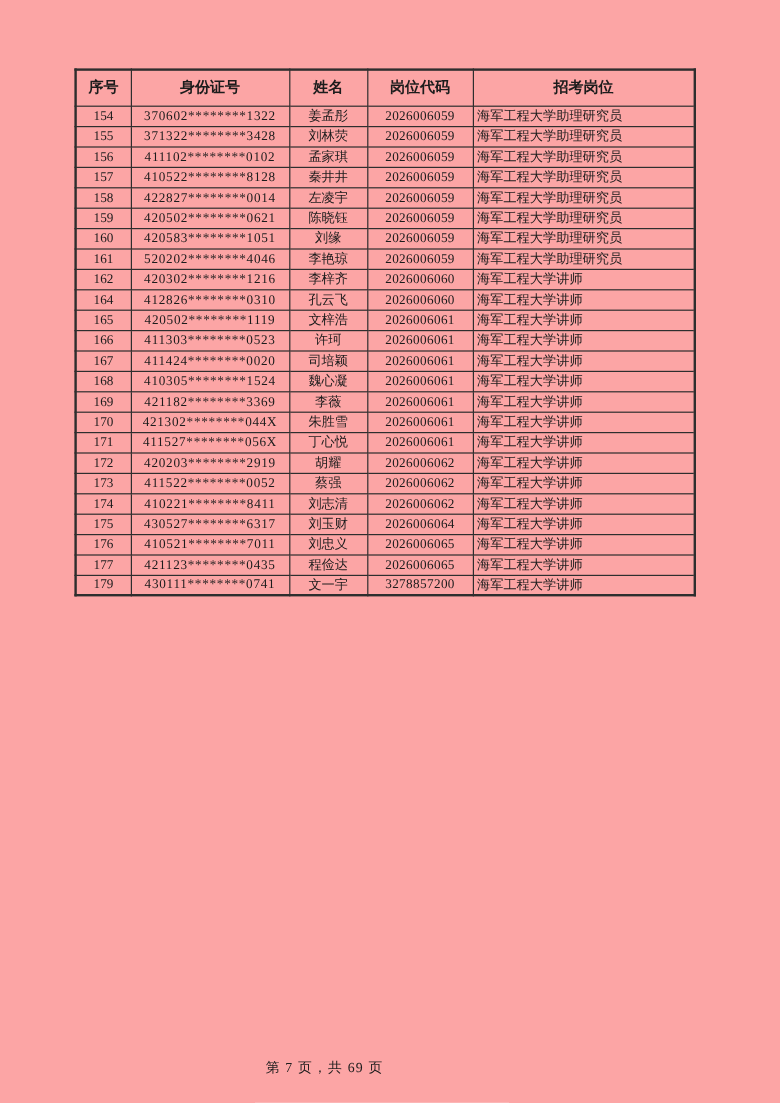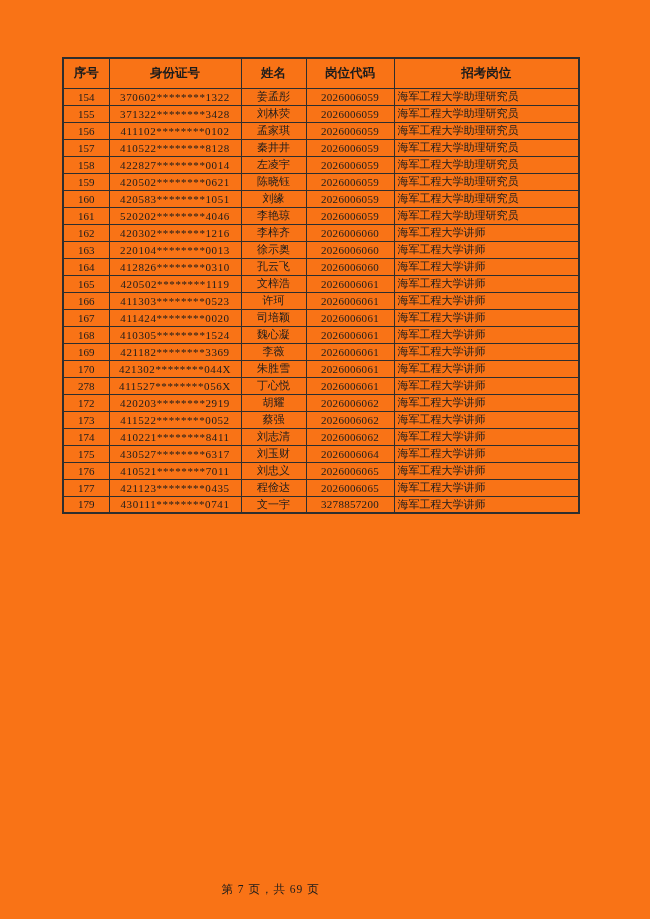--- a/index.html
+++ b/index.html
@@ -12,21 +12,21 @@
     height: 919px;
     font-family: "Liberation Serif", "DejaVu Serif", serif;
     color: #1c1c1c;
     position: relative;
     overflow: hidden;
   }
   .page {
     position: relative;
     width: 650px;
     height: 919px;
-    background: #f97316;
+    background: #fca5a5;
   }
   table.roster {
     position: absolute;
     left: 62px;
     top: 57px;
     border-collapse: collapse;
     table-layout: fixed;
     border: 2px solid #2e2e2e;
   }
   col.w-no   { width: 46px; }
@@ -149,27 +149,20 @@
           <td class="cell-pos">海军工程大学助理研究员</td>
         </tr>
         <tr>
           <td class="cell-no">162</td>
           <td class="cell-id">420302********1216</td>
           <td class="cell-name">李梓齐</td>
           <td class="cell-code">2026006060</td>
           <td class="cell-pos">海军工程大学讲师</td>
         </tr>
         <tr>
-          <td class="cell-no">163</td>
-          <td class="cell-id">220104********0013</td>
-          <td class="cell-name">徐示奥</td>
-          <td class="cell-code">2026006060</td>
-          <td class="cell-pos">海军工程大学讲师</td>
-        </tr>
-        <tr>
           <td class="cell-no">164</td>
           <td class="cell-id">412826********0310</td>
           <td class="cell-name">孔云飞</td>
           <td class="cell-code">2026006060</td>
           <td class="cell-pos">海军工程大学讲师</td>
         </tr>
         <tr>
           <td class="cell-no">165</td>
           <td class="cell-id">420502********1119</td>
           <td class="cell-name">文梓浩</td>
@@ -205,21 +198,21 @@
           <td class="cell-pos">海军工程大学讲师</td>
         </tr>
         <tr>
           <td class="cell-no">170</td>
           <td class="cell-id">421302********044X</td>
           <td class="cell-name">朱胜雪</td>
           <td class="cell-code">2026006061</td>
           <td class="cell-pos">海军工程大学讲师</td>
         </tr>
         <tr>
-          <td class="cell-no">278</td>
+          <td class="cell-no">171</td>
           <td class="cell-id">411527********056X</td>
           <td class="cell-name">丁心悦</td>
           <td class="cell-code">2026006061</td>
           <td class="cell-pos">海军工程大学讲师</td>
         </tr>
         <tr>
           <td class="cell-no">172</td>
           <td class="cell-id">420203********2919</td>
           <td class="cell-name">胡耀</td>
           <td class="cell-code">2026006062</td>

